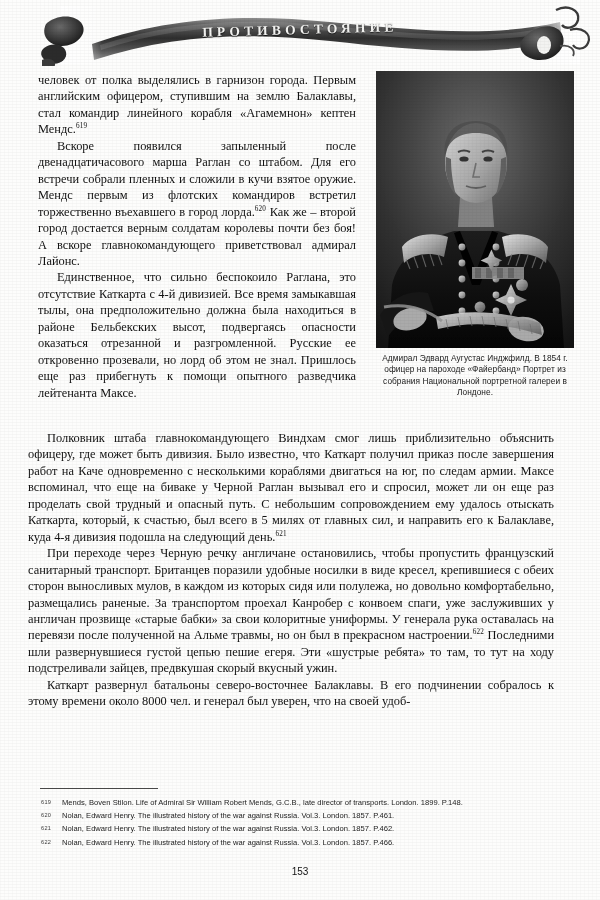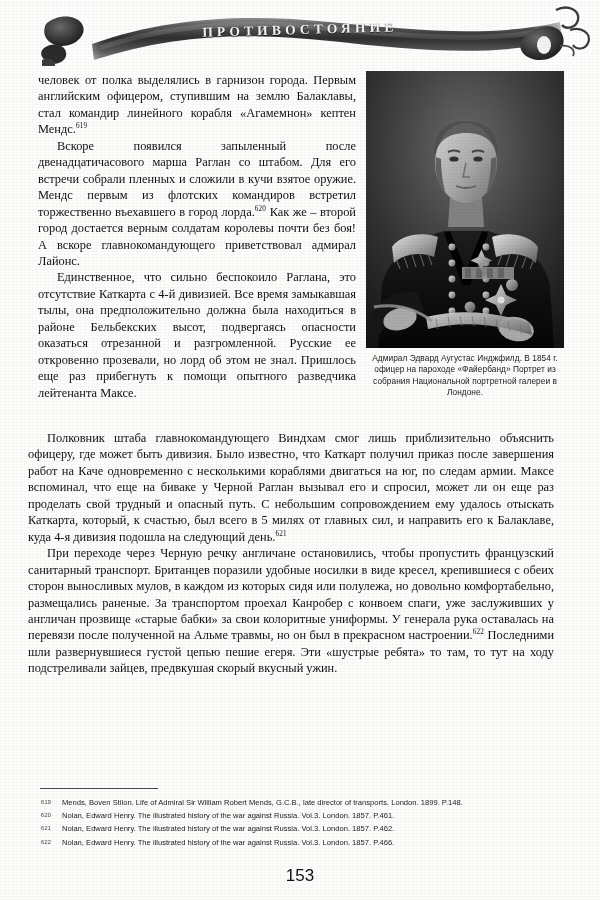--- a/index.html
+++ b/index.html
@@ -48,21 +48,21 @@
     text-transform: uppercase;
     transform: rotate(-1.6deg) translateY(-3px);
     text-shadow: 0 1px 1px rgba(0,0,0,.65);
     pointer-events: none;
     white-space: nowrap;
   }
 
   
   .figure {
     position: absolute;
-    left: 366px; top: 71px;
+    left: 376px; top: 71px;
     width: 162px;
   }
   .figure-img {
     width: 198px; height: 277px;
     display: block;
     position: relative;
     overflow: hidden;
     background: #2a2723;
     filter: contrast(1.04) saturate(0);
   }
@@ -140,21 +140,21 @@
     letter-spacing: .3px;
   }
   .fn-text { flex: 1 1 auto; }
 
   .page-number {
     position: absolute;
     left: 0; top: 866px;
     width: 600px;
     text-align: center;
     font-family: "Liberation Sans", "DejaVu Sans", sans-serif;
-    font-size: 17px;
+    font-size: 10px;
     color: #111;
   }
 
   
   .grain {
     position: absolute;
     inset: 0;
     pointer-events: none;
     opacity: .055;
     background-image:
@@ -344,20 +344,21 @@
     <p class="para"><span>Вскоре появился запыленный после двенадцатичасового марша Раглан со штабом. Для его встречи собрали пленных и сложили в кучи взятое оружие. Мендс первым из флотских командиров встретил торжественно въехавшего в город лорда.</span><sup class="fn">620</sup><span> Как же – второй город достается верным солдатам королевы почти без боя! А вскоре главнокомандующего приветствовал адмирал Лайонс.</span></p>
 
     <p class="para"><span>Единственное, что сильно беспокоило Раглана, это отсутствие Каткарта с 4-й дивизией. Все время замыкавшая тылы, она предположительно должна была находиться в районе Бельбекских высот, подвергаясь опасности оказаться отрезанной и разгромленной. Русские ее откровенно прозевали, но лорд об этом не знал. Пришлось еще раз прибегнуть к помощи опытного разведчика лейтенанта Максе.</span></p>
   </div>
 
   <div class="full-body">
     <p class="para"><span>Полковник штаба главнокомандующего Виндхам смог лишь приблизительно объяснить офицеру, где может быть дивизия. Было известно, что Каткарт получил приказ после завершения работ на Каче одновременно с несколькими кораблями двигаться на юг, по следам армии. Максе вспоминал, что еще на биваке у Черной Раглан вызывал его и спросил, может ли он еще раз проделать свой трудный и опасный путь. С небольшим сопровождением ему удалось отыскать Каткарта, который, к счастью, был всего в 5 милях от главных сил, и направить его к Балаклаве, куда 4-я дивизия подошла на следующий день.</span><sup class="fn">621</sup></p>
 
     <p class="para"><span>При переходе через Черную речку англичане остановились, чтобы пропустить французский санитарный транспорт. Британцев поразили удобные носилки в виде кресел, крепившиеся с обеих сторон выносливых мулов, в каждом из которых сидя или полулежа, но довольно комфортабельно, размещались раненые. За транспортом проехал Канробер с конвоем спаги, уже заслуживших у англичан прозвище «старые бабки» за свои колоритные униформы. У генерала рука оставалась на перевязи после полученной на Альме травмы, но он был в прекрасном настроении.</span><sup class="fn">622</sup><span> Последними шли развернувшиеся густой цепью пешие егеря. Эти «шустрые ребята» то там, то тут на ходу подстреливали зайцев, предвкушая скорый вкусный ужин.</span></p>
 
+    <p class="para"><span>Каткарт развернул батальоны северо-восточнее Балаклавы. В его подчинении собралось к этому времени около 8000 чел. и генерал был уверен, что на своей удоб-</span></p>
   </div>
 
   <div class="footnotes">
     <div class="fn-rule"></div>
 
     <div class="fn-item">
       <span class="fn-num">619</span>
       <span class="fn-text">Mends, Boven Stilon. Life of Admiral Sir William Robert Mends, G.C.B., late director of transports. London. 1899. P.148.</span>
     </div>
     <div class="fn-item">

